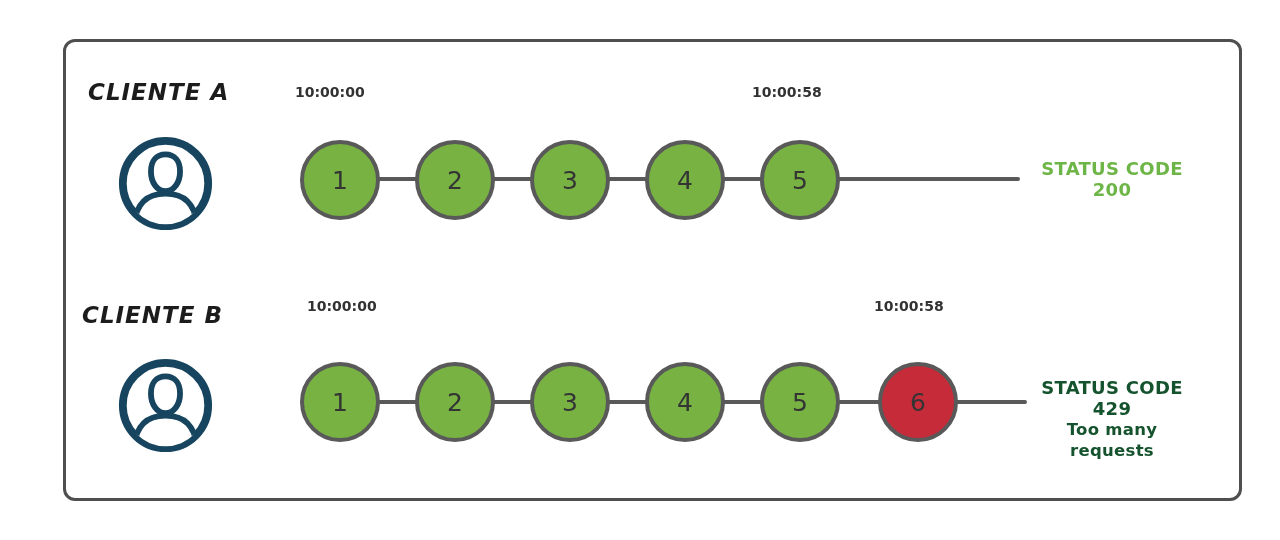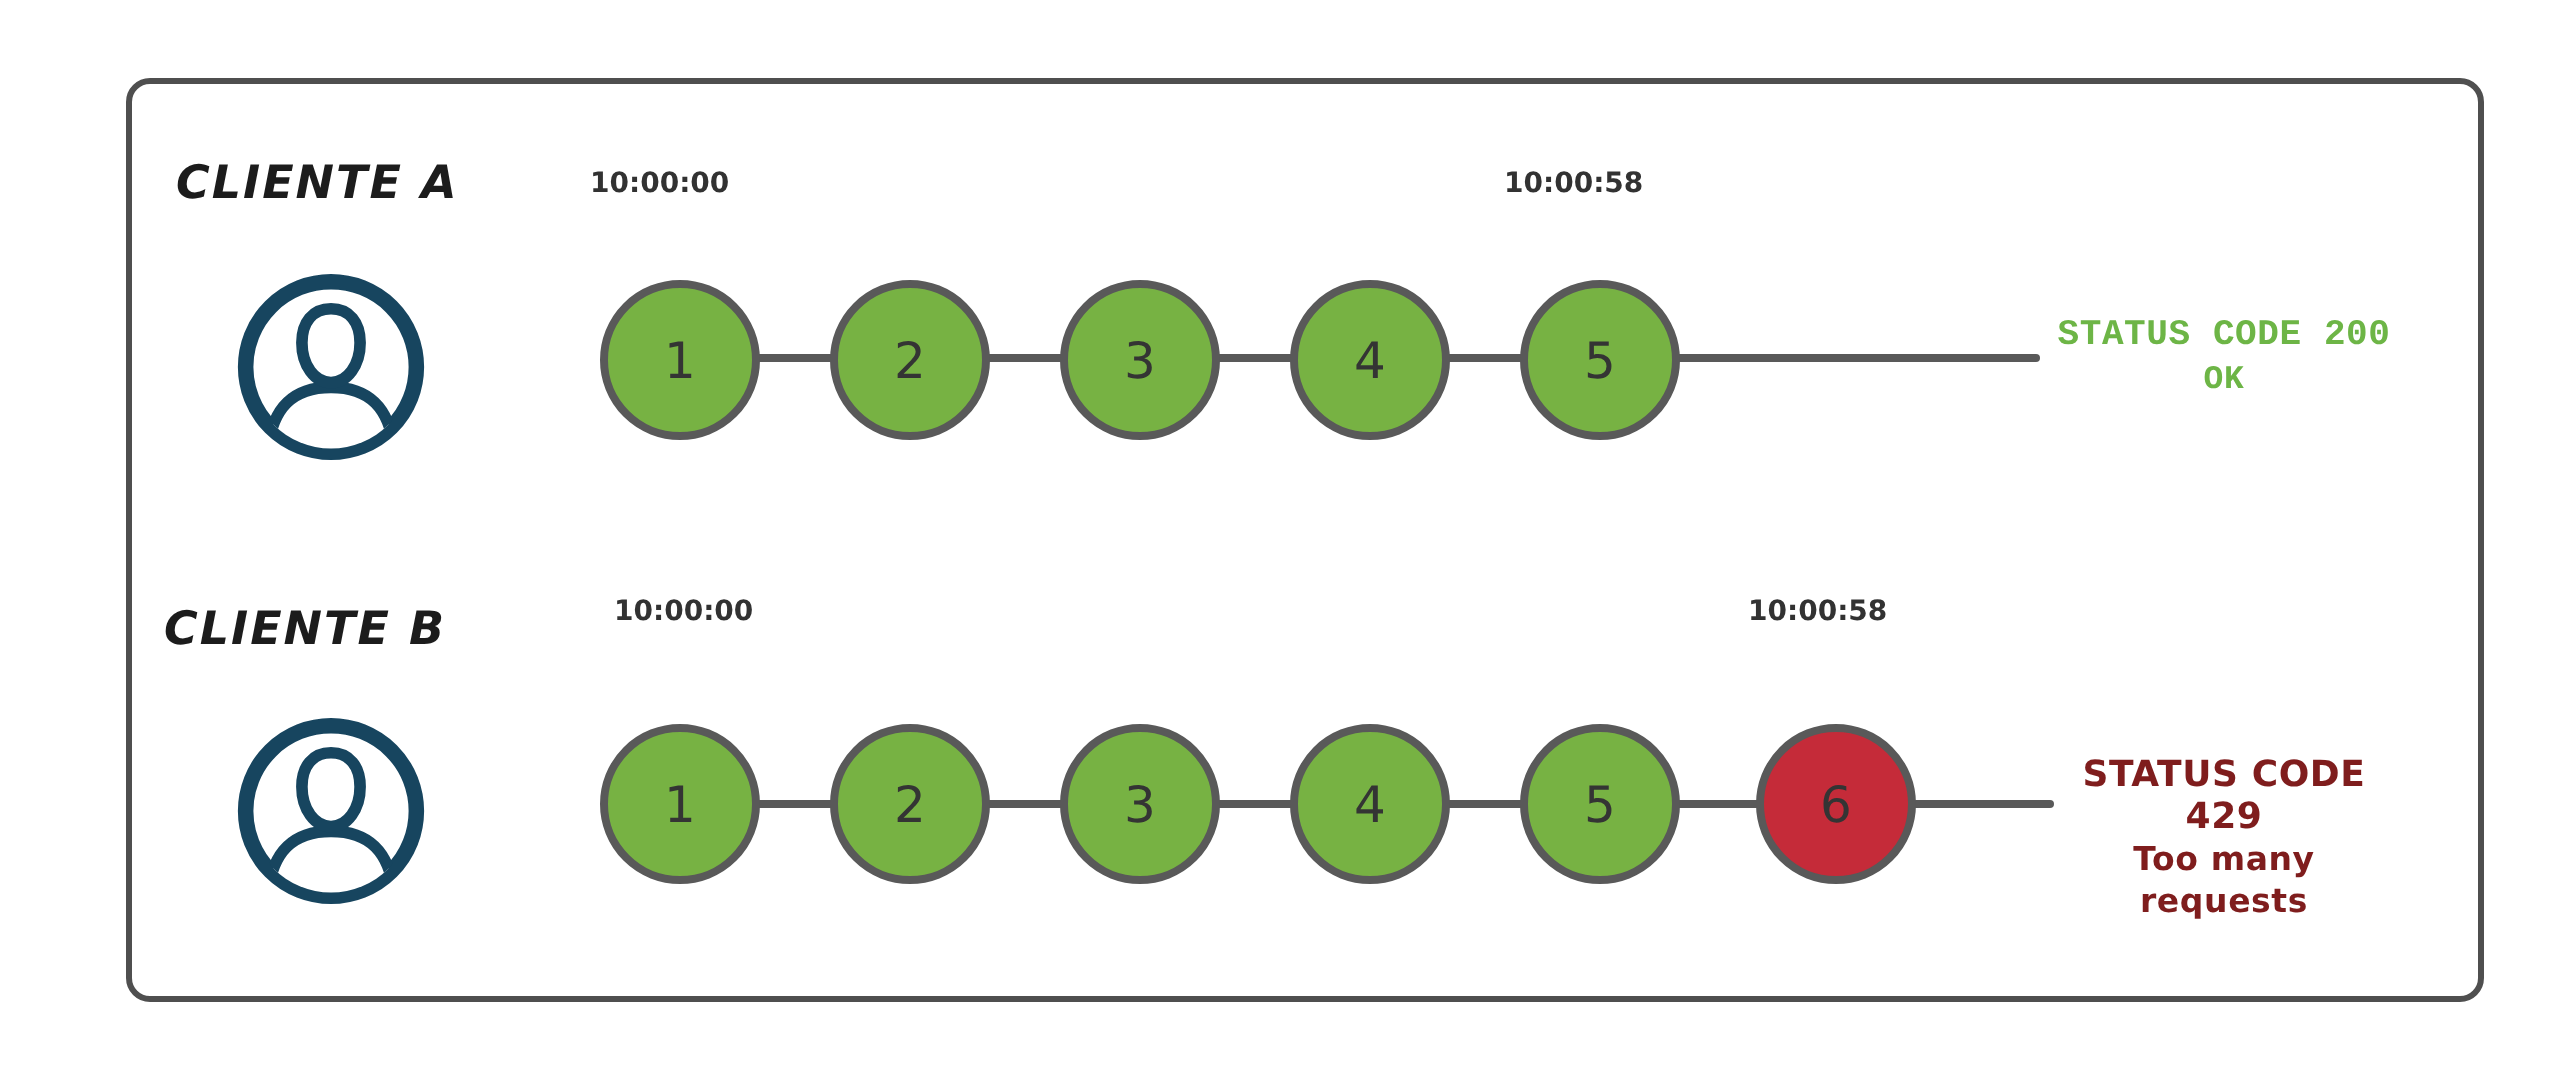--- a/index.html
+++ b/index.html
@@ -71,22 +71,22 @@
   .status-block {
     position: absolute;
     width: 178px;
     text-align: center;
     font-weight: 700;
     line-height: 21px;
     letter-spacing: 0.3px;
   }
   .status-block .status-title    { font-size: 18px; }
   .status-block .status-subtitle { font-size: 16.5px; }
-  .status-green { color: #6db546; font-family: Liberation Mono, monospace; }
-  .status-red   { color: #7f1d1d; }
+  .status-green { color: #6db546; }
+  .status-red   { color: #14532d; }
   .hidden-defs { position: absolute; width: 0; height: 0; overflow: hidden; }
 </style>
 </head>
 <body>
 
 <div class="canvas">
 
   <svg class="hidden-defs" aria-hidden="true">
     <symbol id="user-icon-symbol" viewBox="0 0 100 100">
       <clipPath id="user-icon-clip">
@@ -115,21 +115,20 @@
     <div class="track-line" style="left:340px; top:177px; width:680px;"></div>
 
     <div class="node green" style="left:300px; top:140px;">1</div>
     <div class="node green" style="left:415px; top:140px;">2</div>
     <div class="node green" style="left:530px; top:140px;">3</div>
     <div class="node green" style="left:645px; top:140px;">4</div>
     <div class="node green" style="left:760px; top:140px;">5</div>
 
     <div class="status-block status-green" style="left:1023px; top:158px;">
       <div class="status-title">STATUS CODE 200</div>
-      <div class="status-subtitle">OK</div>
     </div>
   </section>
 
   <section>
     <div class="client-label" style="left:82px; top:302px;">CLIENTE B</div>
 
     <svg class="avatar" style="left:117px; top:357px;" viewBox="0 0 100 100">
       <use href="#user-icon-symbol"></use>
     </svg>
 

